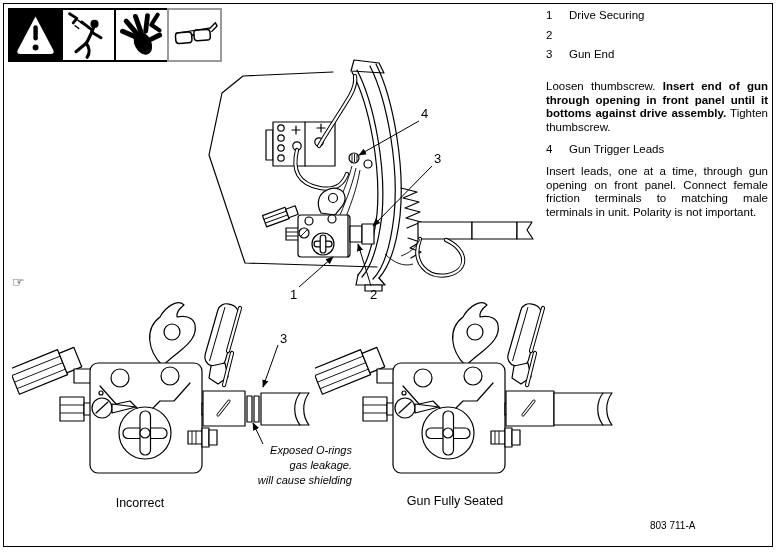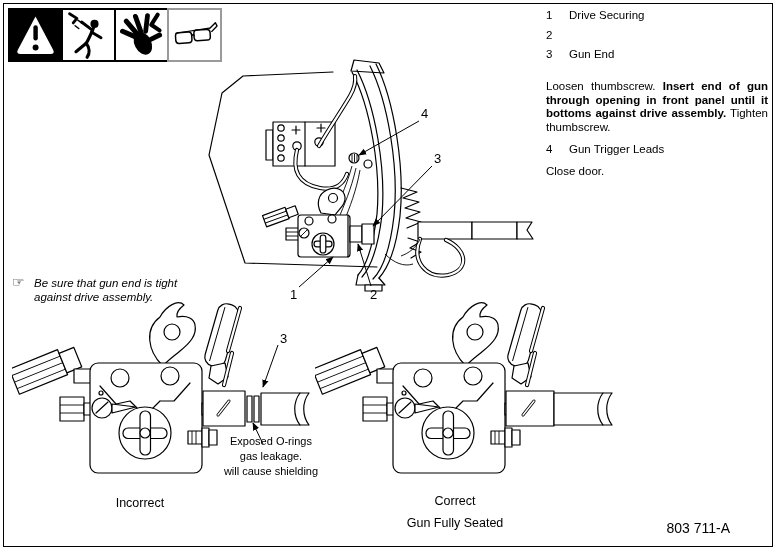--- a/index.html
+++ b/index.html
@@ -27,22 +27,22 @@
   .item4-row{margin-top:8px;}
   b{font-weight:bold;}
   
   #note{position:absolute;left:12px;top:276px;width:196px;display:flex;font-size:11.5px;line-height:14px;}
   #note .hand{flex:0 0 22px;font-size:14px;line-height:13px;}
   #note .ntext{font-style:italic;width:160px;}
   
   .caption{position:absolute;width:170px;text-align:center;font-weight:normal;font-size:12.5px;line-height:22px;}
   #caption-left{left:55px;top:492px;}
   #caption-right{left:370px;top:490px;}
-  #oring-note{position:absolute;left:190px;top:434px;width:162px;text-align:center;font-size:11px;line-height:14.8px;}
-  #part-number{position:absolute;left:614px;top:520px;width:116px;text-align:right;font-size:14px;}
+  #oring-note{position:absolute;left:190px;top:443px;width:162px;text-align:right;font-size:11px;line-height:14.8px;font-style:italic;}
+  #part-number{position:absolute;left:650px;top:520px;width:116px;font-size:10px;}
   
   svg .ln{stroke:#000;stroke-width:1.2;fill:none;stroke-linejoin:round;stroke-linecap:round;}
   svg .fw{stroke:#000;stroke-width:1.2;fill:#fff;stroke-linejoin:round;}
   svg .thin{stroke:#000;stroke-width:0.9;fill:none;}
   svg .wire{stroke:#000;stroke-width:4.2;fill:none;stroke-linecap:round;}
   svg .wcore{stroke:#fff;stroke-width:2.2;fill:none;stroke-linecap:round;}
   svg .co{stroke:#000;stroke-width:1px;fill:none;}
   svg .num{font-family:"Liberation Sans",sans-serif;font-size:13px;fill:#000;}
   .diag{position:absolute;}
   #main-diagram{left:180px;top:58px;}
@@ -210,26 +210,25 @@
     </div>
     <div class="plist-item">
       <span class="plist-num">3</span>
       <span>Gun End</span>
     </div>
     <p class="para first"><span>Loosen thumbscrew. </span><b>Insert end of gun through opening in front panel until it bottoms against drive assembly.</b><span> Tighten thumbscrew.</span></p>
     <div class="plist-item item4-row">
       <span class="plist-num">4</span>
       <span>Gun Trigger Leads</span>
     </div>
-    <p class="para">Close door.</p>
+    <p class="para">Insert leads, one at a time, through gun opening on front panel. Connect female friction terminals to matching male terminals in unit. Polarity is not important.</p>
   </div>
 
   <div id="note">
     <span class="hand">☞</span>
-    <span class="ntext">Be sure that gun end is tight against drive assembly.</span>
   </div>
 
   <div id="bottom-left-diagram" class="diag">
     <svg id="drive-svg" class="variant-incorrect" width="300" height="207" viewBox="0 0 300 207">
       <defs>
         <marker id="arrB" viewBox="0 0 10 10" refX="9" refY="5" markerWidth="8" markerHeight="8" orient="auto">
           <path d="M0,1 L10,5 L0,9 Z" fill="#000"></path>
         </marker>
       </defs>
 
@@ -406,18 +405,17 @@
   <div id="oring-note">
     <div>Exposed O-rings</div>
     <div>gas leakage.</div>
     <div>will cause shielding</div>
   </div>
 
   <div class="caption" id="caption-left">
     <div>Incorrect</div>
   </div>
   <div class="caption" id="caption-right">
-    <div>Correct</div>
     <div>Gun Fully Seated</div>
   </div>
 
   <div id="part-number">803 711-A</div>
 </div>
 
 </body></html>

